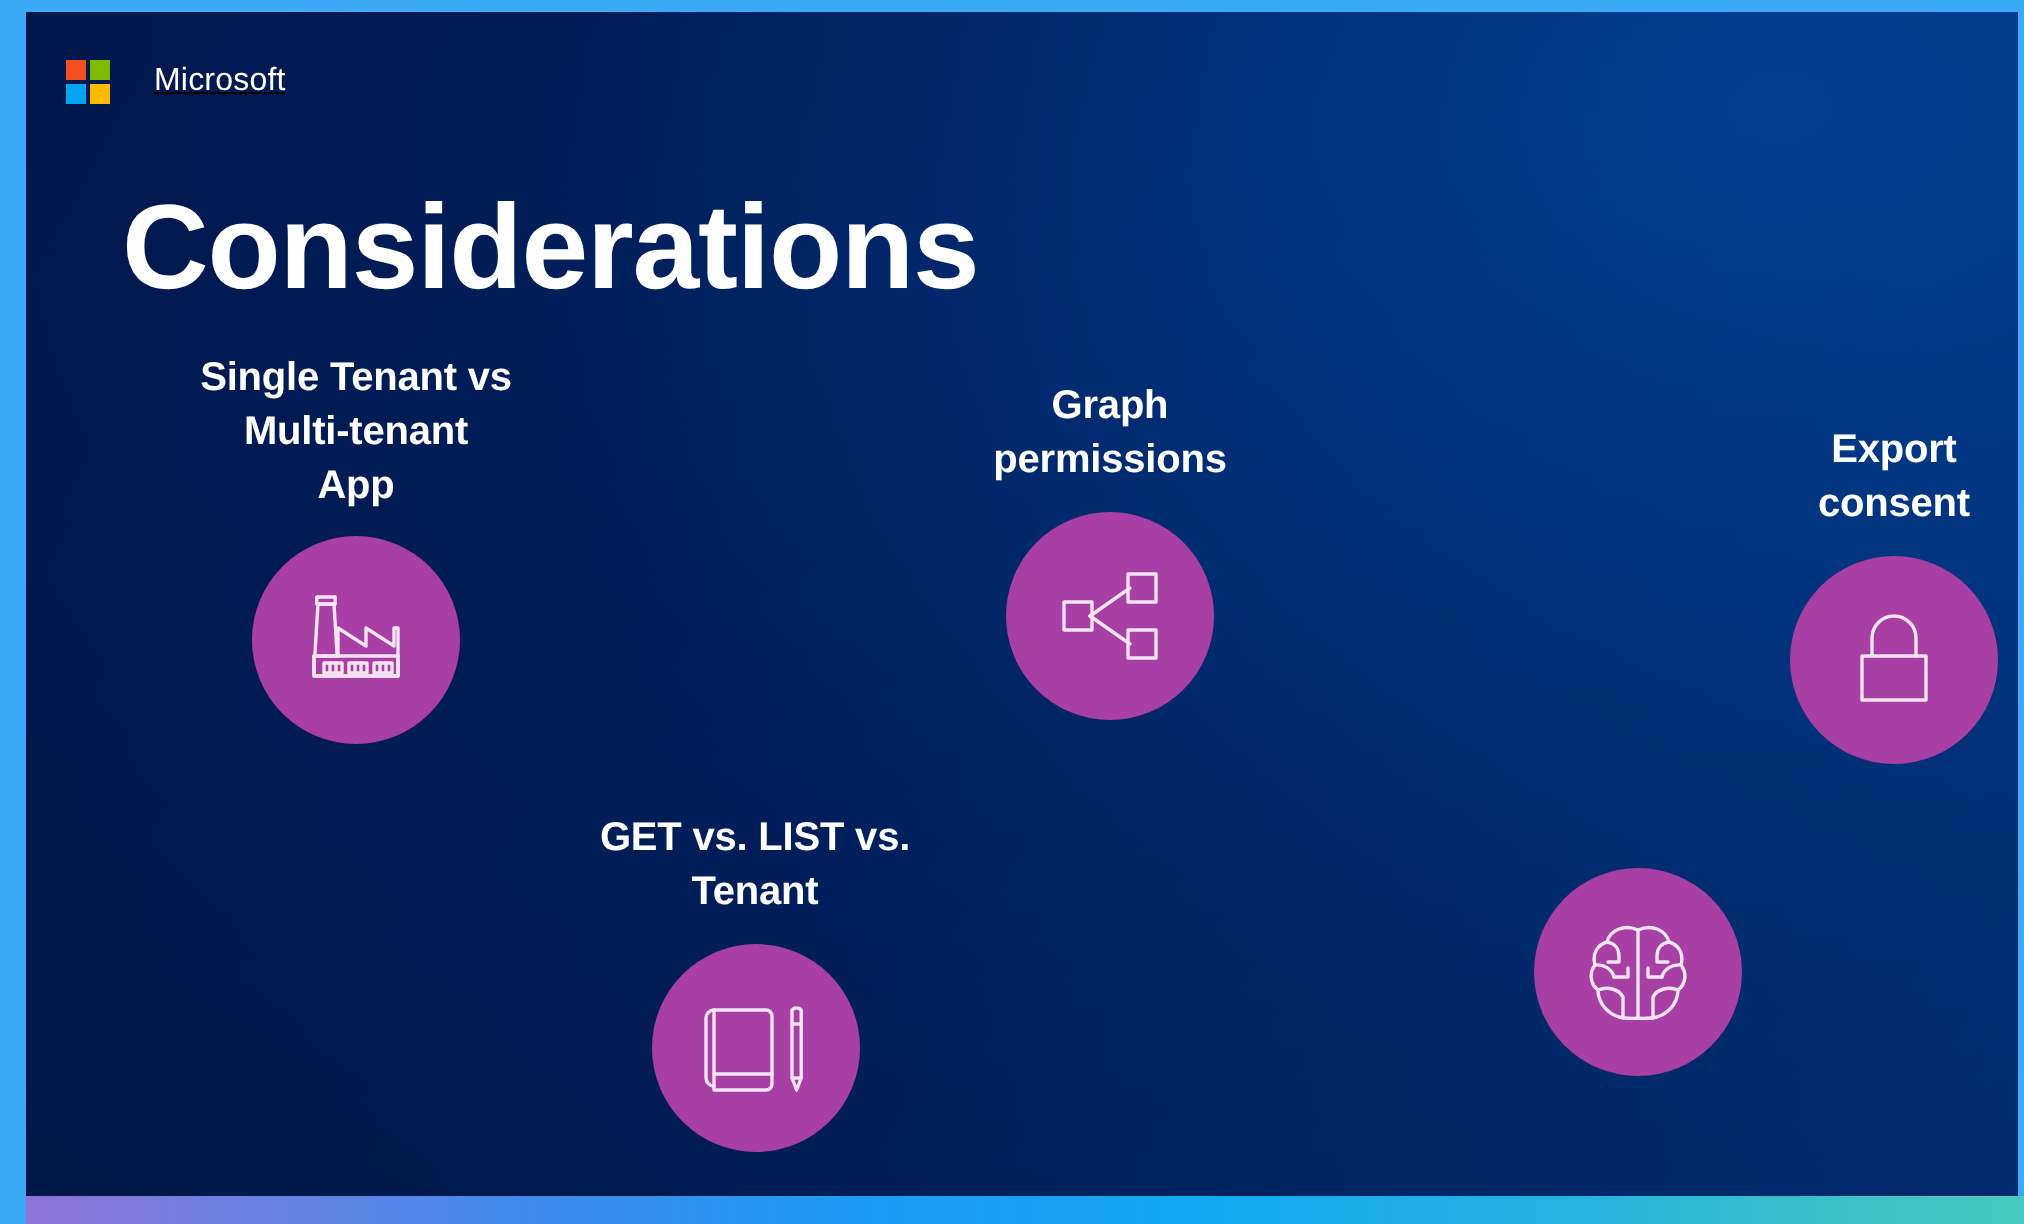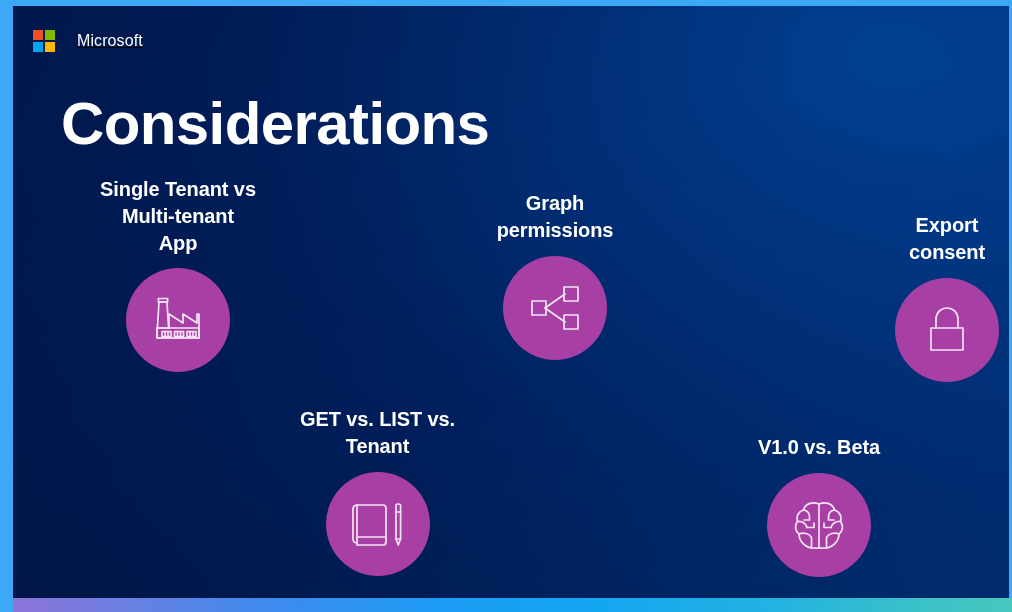--- a/index.html
+++ b/index.html
@@ -239,21 +239,20 @@
 
             <path d="M47 9 a3.2 3.2 0 0 1 4.6 0 v34 l-2.3 6 l-2.3 -6 Z"></path>
             <line x1="47" y1="16" x2="51.6" y2="16"></line>
             <line x1="47" y1="43" x2="51.6" y2="43"></line>
           </svg>
         </span>
       </div>
     </div>
 
     <div class="item" id="item-version">
-      <div class="item-label">V1.0 vs. Beta</div>
       <div class="item-circle">
         <span>
           <svg width="58" height="58" viewBox="0 0 58 58" aria-hidden="true">
             <line x1="29" y1="8" x2="29" y2="52"></line>
 
             <path d="M29 8 C22 5 15 8 13.5 14 C8.5 15.5 6 20 7.5 25.5 C4.5 29.5 5 35 9 38 C9 45 15 51.5 22.5 52 C25.5 52.2 28 52.2 29 52"></path>
 
             <path d="M29 8 C36 5 43 8 44.5 14 C49.5 15.5 52 20 50.5 25.5 C53.5 29.5 53 35 49 38 C49 45 43 51.5 35.5 52 C32.5 52.2 30 52.2 29 52"></path>
 
             <path d="M13.5 14 C17 14.5 19.5 17 19.5 21 L19.5 24 L14 24"></path>

